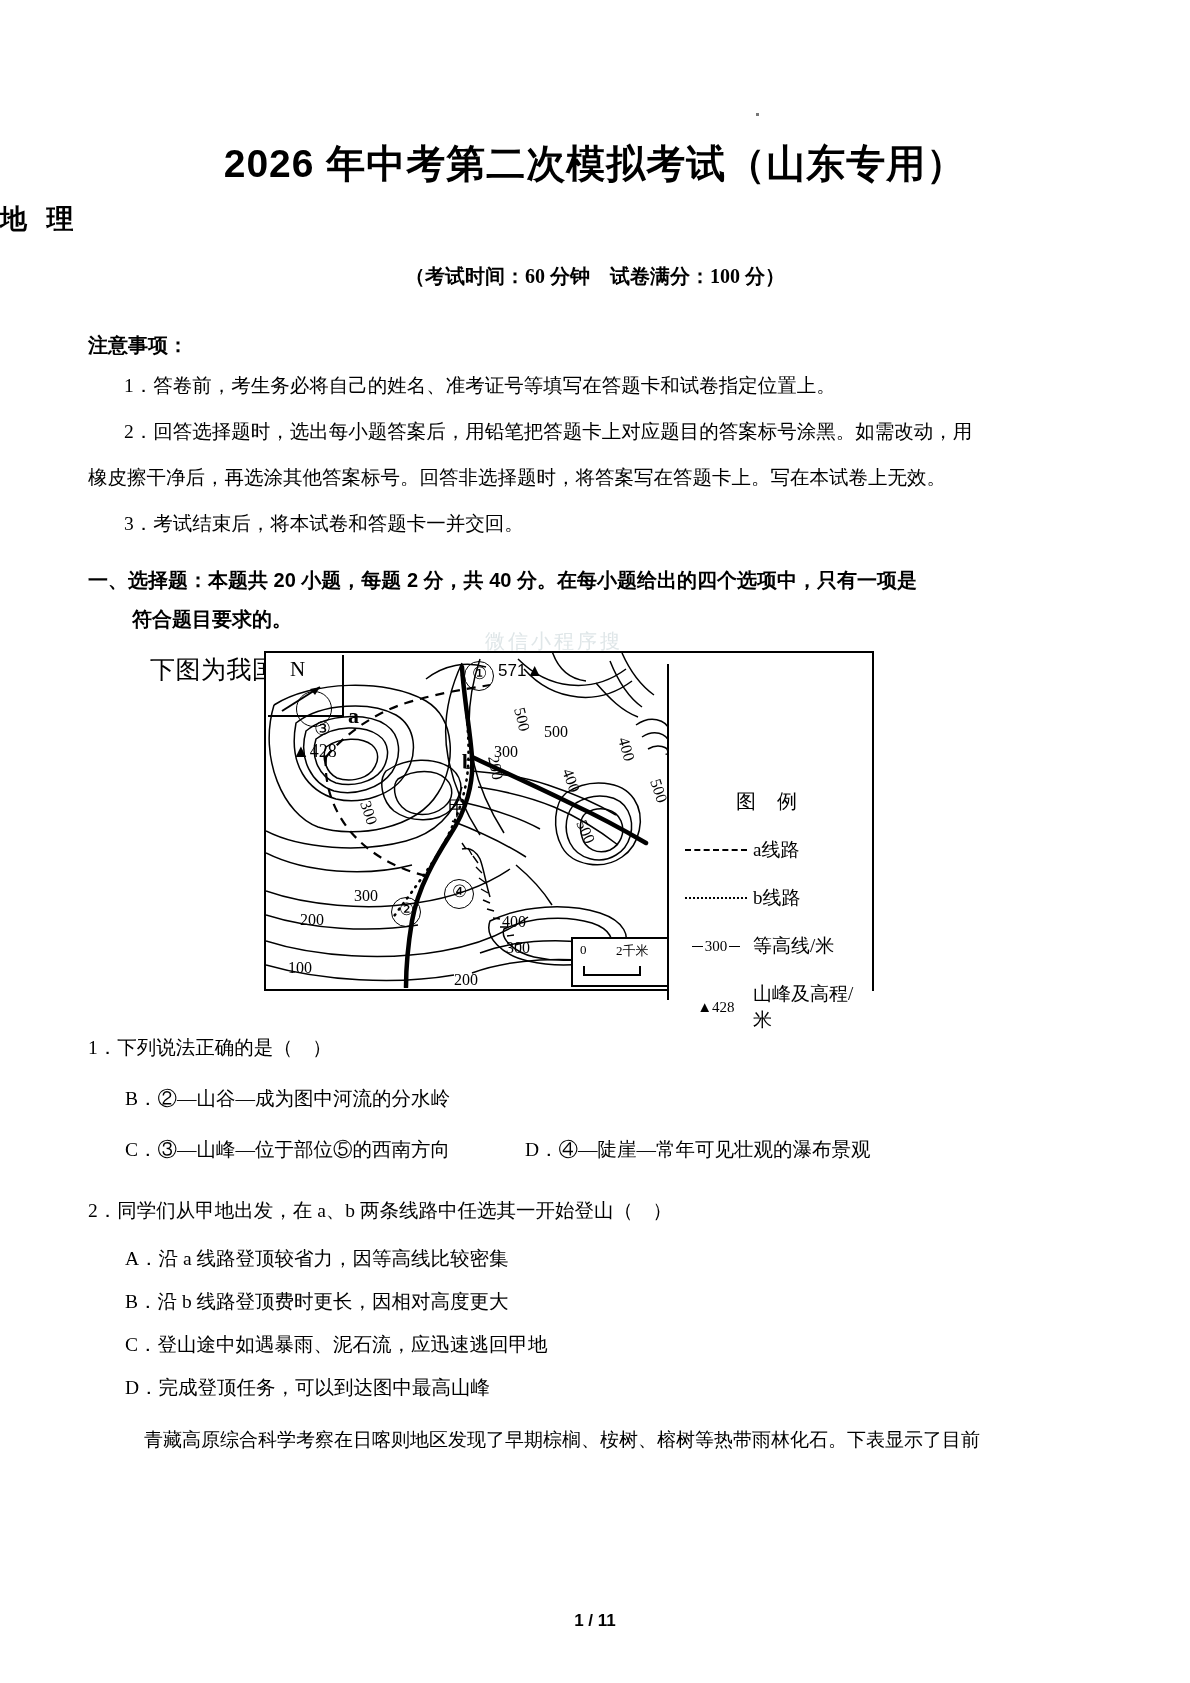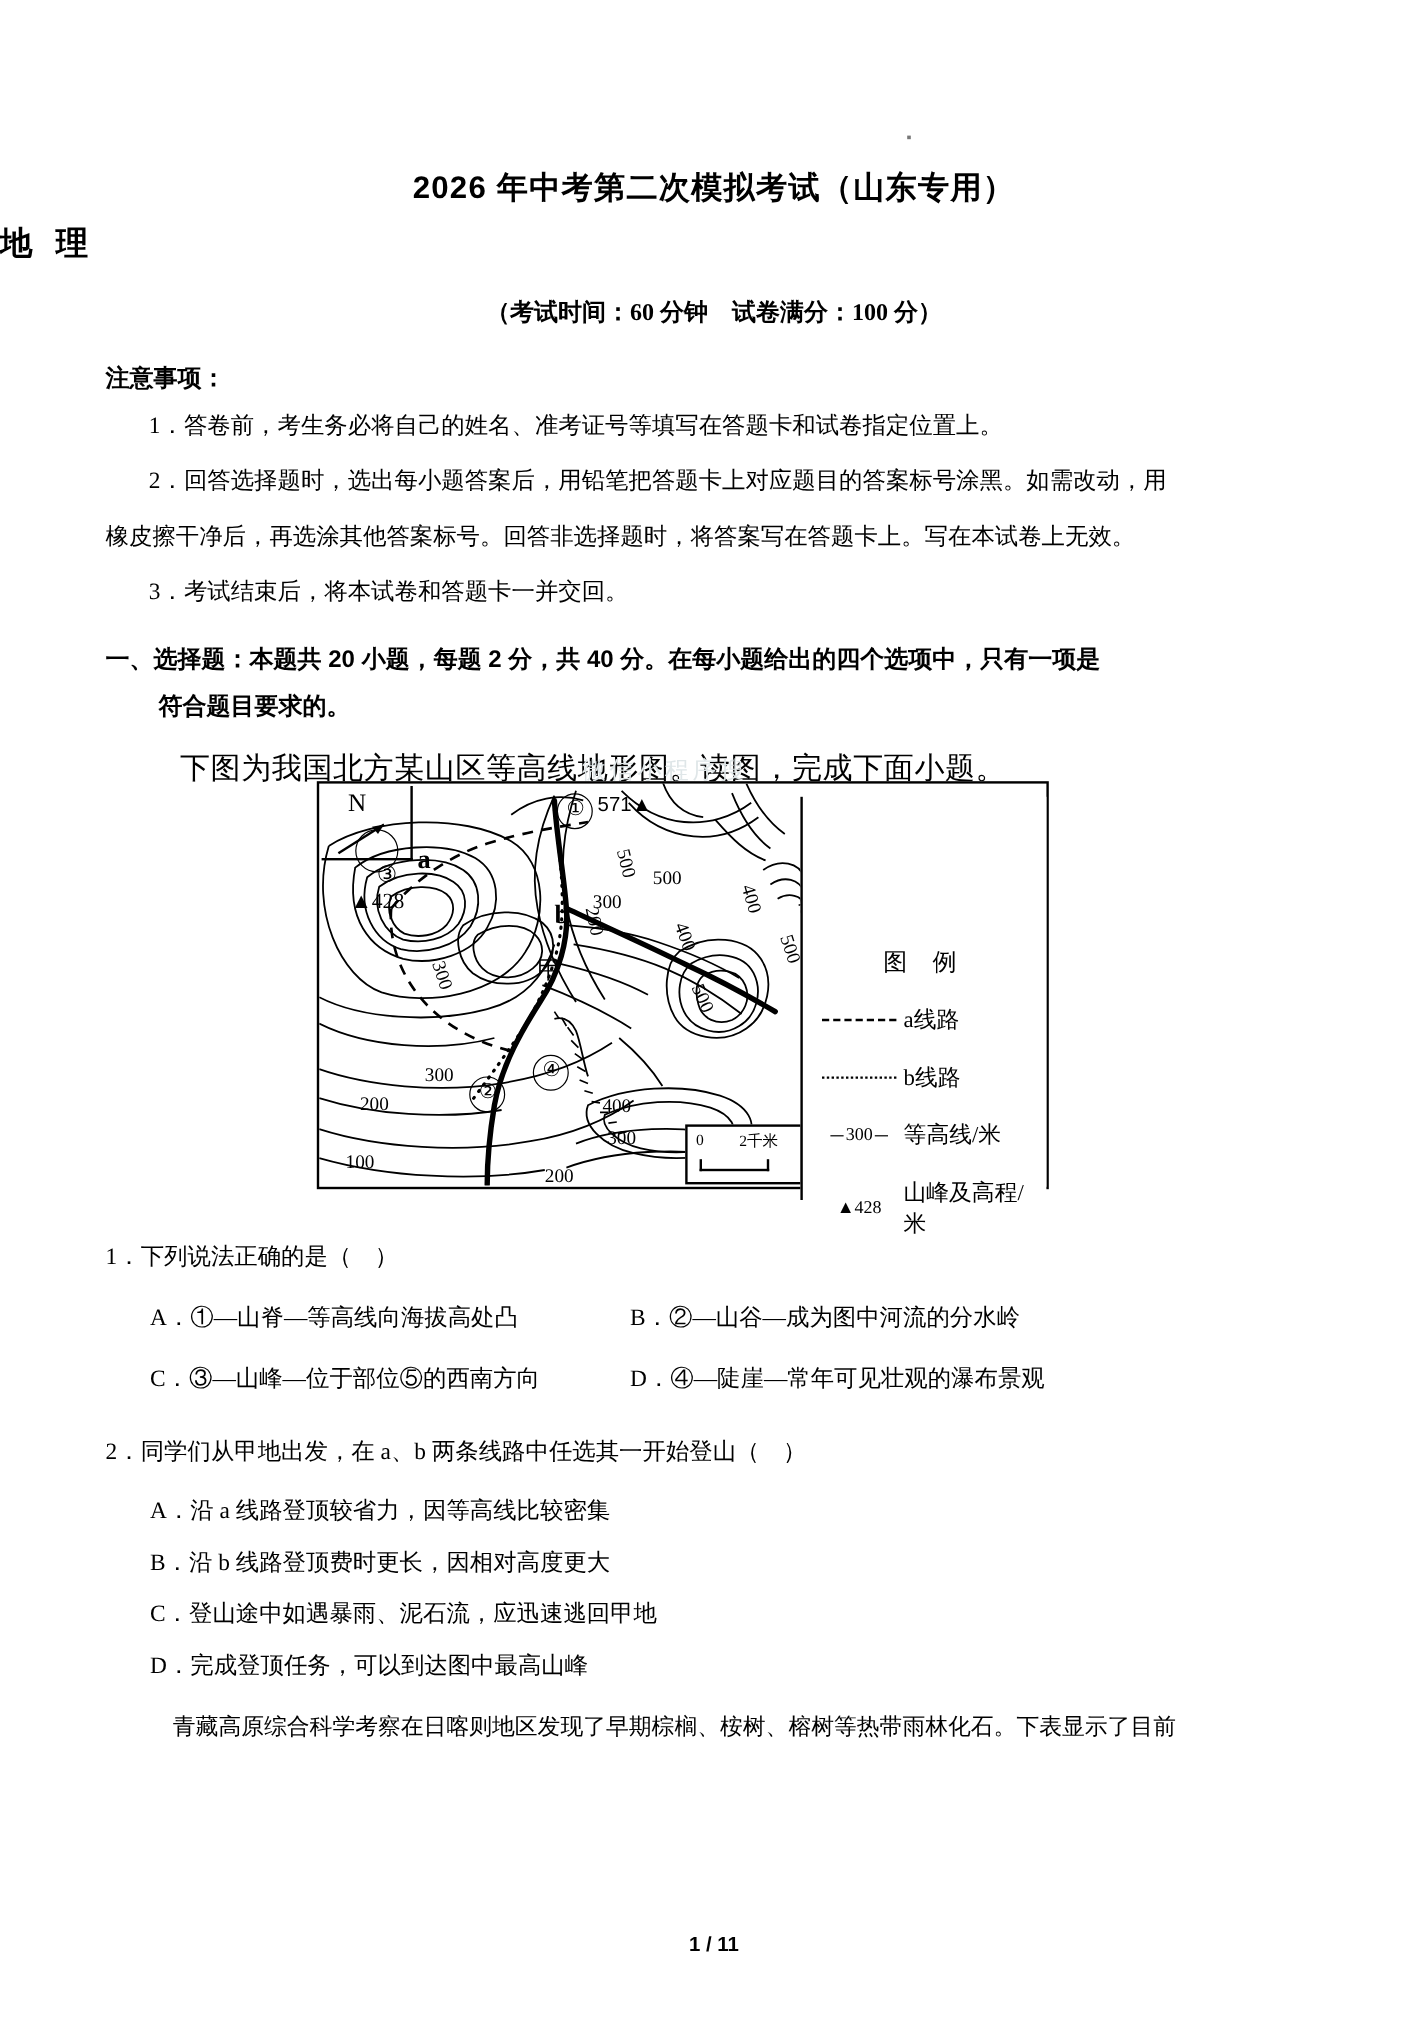--- a/index.html
+++ b/index.html
@@ -17,21 +17,21 @@
     padding:0;
     box-sizing:border-box;
   }
   .dot-top{
     position:absolute;left:756px;top:113px;width:3px;height:3px;background:#777;
   }
   .title{
     text-align:center;
     font-family:"Liberation Sans","DejaVu Sans",sans-serif;
     font-weight:bold;
-    font-size:26px;
+    font-size:39px;
     letter-spacing:1px;
     margin:0;
     padding-top:140px;
     line-height:1.25;
   }
   .subject{
     text-align:left;
     font-family:"Liberation Sans","DejaVu Sans",sans-serif;
     font-weight:bold;
     font-size:27px;
@@ -42,21 +42,21 @@
     text-align:center;
     font-size:20px;
     margin-top:26px;
     font-family:"Liberation Serif","DejaVu Serif",serif;
     font-weight:bold;
   }
   .notice-title{
     font-family:"Liberation Sans","DejaVu Sans",sans-serif;
     font-weight:bold;
     font-size:20px;
-    margin:28px 0 0 88px;
+    margin:42px 0 0 88px;
   }
   .notice-item{
     font-size:19.5px;
     line-height:1.95;
     margin:8px 0 0 88px;
     width:1014px;
     text-indent:36px;
     text-align:justify;
   }
   .notice-item.cont{text-indent:0;}
@@ -340,21 +340,20 @@
         <span class="sym peak-sym">▲428</span>
         <span>山峰及高程/米</span>
       </div>
     </div>
   </div>
 
   <div style="position:absolute;left:0;top:1005px;width:100%;">
 
     <div class="q">1．下列说法正确的是（　）</div>
     <div class="opts">
-      <span class="o1">A．①—山脊—等高线向海拔高处凸</span>
       <span>B．②—山谷—成为图中河流的分水岭</span>
     </div>
     <div class="opts">
       <span class="o1">C．③—山峰—位于部位⑤的西南方向</span>
       <span>D．④—陡崖—常年可见壮观的瀑布景观</span>
     </div>
 
     <div class="q">2．同学们从甲地出发，在 a、b 两条线路中任选其一开始登山（　）</div>
     <div class="opt-line">A．沿 a 线路登顶较省力，因等高线比较密集</div>
     <div class="opt-line">B．沿 b 线路登顶费时更长，因相对高度更大</div>

